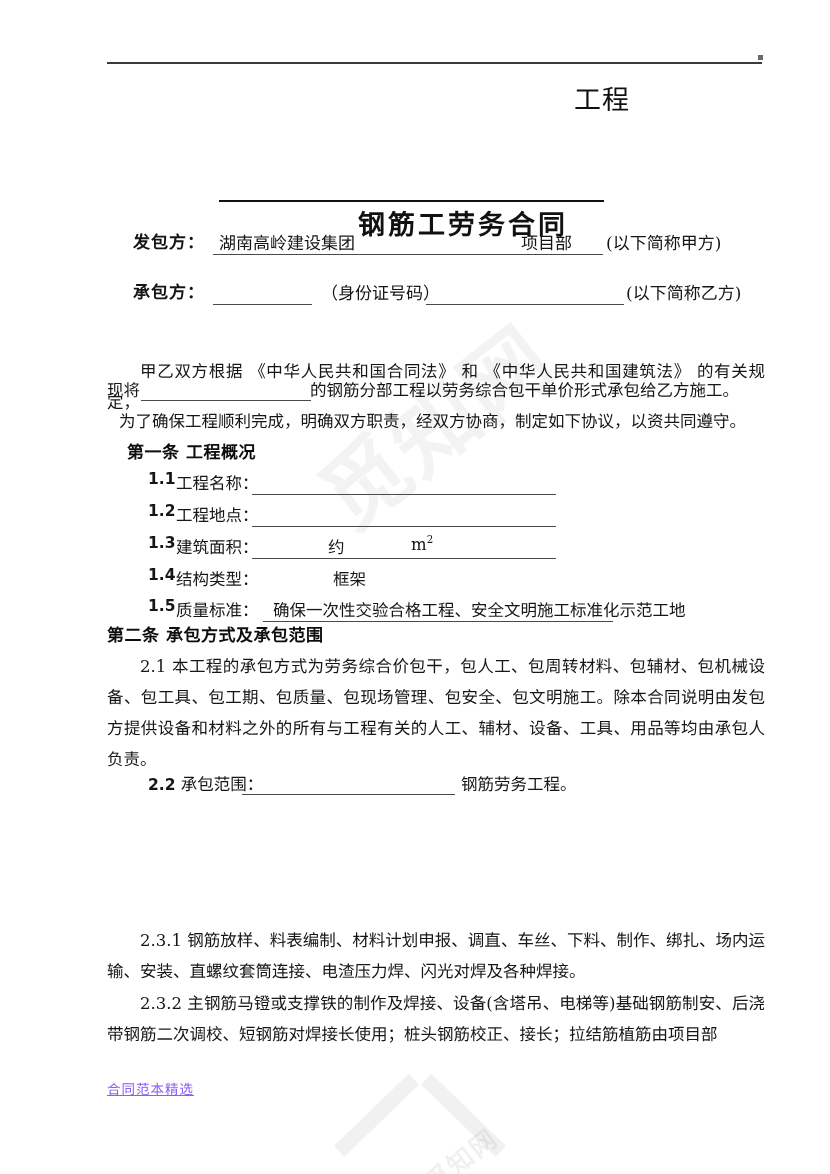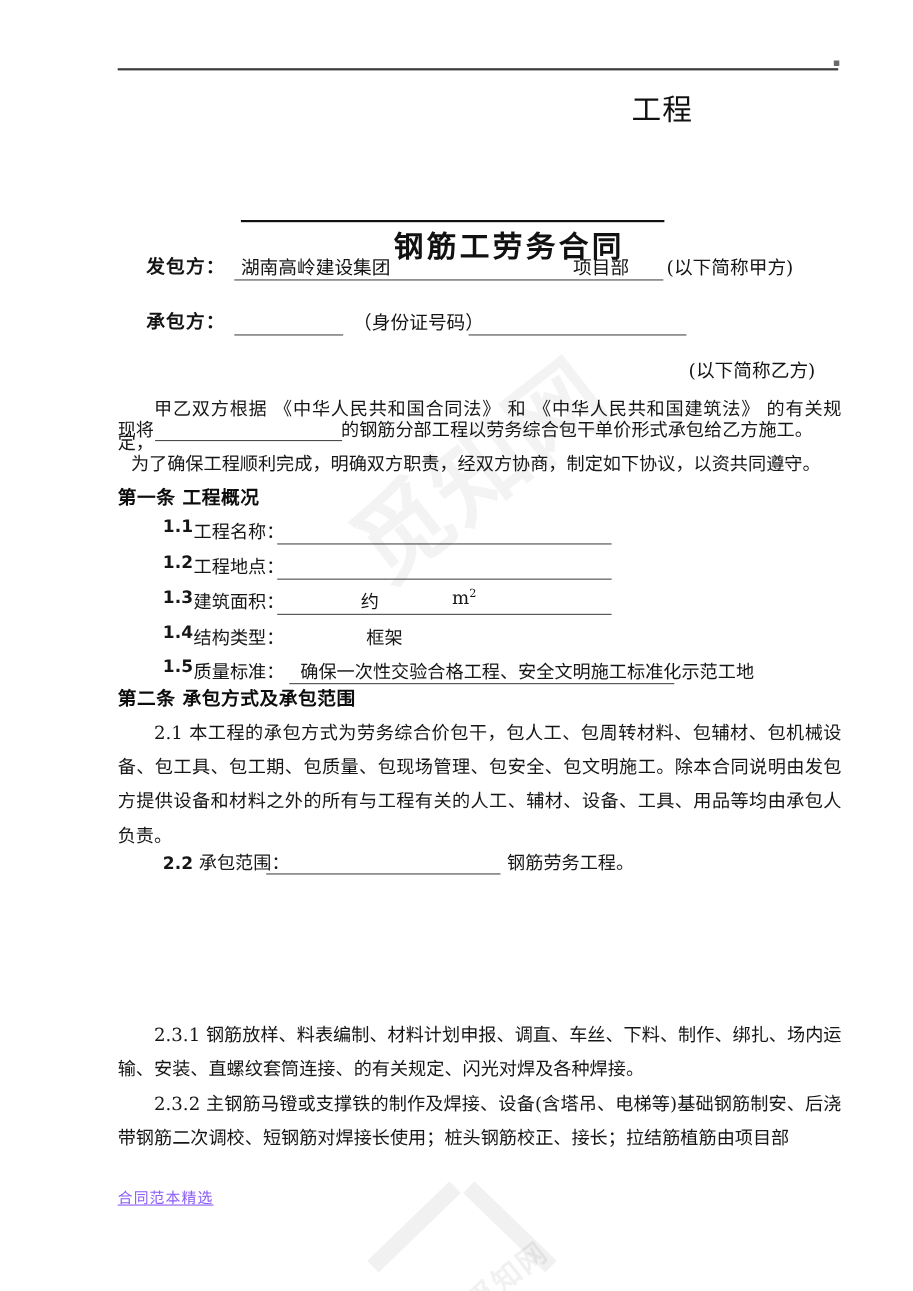--- a/index.html
+++ b/index.html
@@ -159,21 +159,21 @@
   .pa-name { left: 219px; top: 1px; }
   .pa-dept { left: 521px; top: 1px; }
   .pa-rule { left: 213px; top: 26px; width: 390px; }
   .pa-note { left: 606px; top: 1px; }
 
   
   .pb-lbl  { left: 133px; top: 0; }
   .pb-rule1 { left: 213px; top: 26px; width: 99px; }
   .pb-id   { left: 321px; top: 1px; }
   .pb-rule2 { left: 426px; top: 26px; width: 198px; }
-  .pb-note { left: 626px; top: 1px; margin-top: 44px; }
+  .pb-note { left: 626px; top: 1px; }
 
   
   .para {
     position: absolute;
     left: 107px;
     width: 658px;
     font-size: 16.5px;
     line-height: 31px;
     color: #161616;
     text-align: justify;
@@ -192,21 +192,21 @@
 
   
   .art-head {
     position: absolute;
     left: 107px;
     font-size: 17px;
     font-weight: 700;
     letter-spacing: 0.5px;
     color: #0d0d0d;
   }
-  .art1 { top: 438px; }
+  .art1 { top: 438px; margin-left: 20px; }
   .art2 { top: 621px; }
 
   
   .item1 {
     position: absolute;
     font-size: 16.5px;
     color: #161616;
     white-space: nowrap;
   }
   .item1 .num {
@@ -361,18 +361,18 @@
 
   <div class="para p21 indent">2.1 本工程的承包方式为劳务综合价包干，包人工、包周转材料、包辅材、包机械设备、包工具、包工期、包质量、包现场管理、包安全、包文明施工。除本合同说明由发包方提供设备和材料之外的所有与工程有关的人工、辅材、设备、工具、用品等均由承包人负责。</div>
 
   <div class="p22line">
     <span class="num">2.2</span>
     <span>承包范围：</span>
     <span class="tail">钢筋劳务工程。</span>
   </div>
   <span class="ul r22"></span>
 
-  <div class="para p231 indent">2.3.1 钢筋放样、料表编制、材料计划申报、调直、车丝、下料、制作、绑扎、场内运输、安装、直螺纹套筒连接、的有关规定、闪光对焊及各种焊接。</div>
+  <div class="para p231 indent">2.3.1 钢筋放样、料表编制、材料计划申报、调直、车丝、下料、制作、绑扎、场内运输、安装、直螺纹套筒连接、电渣压力焊、闪光对焊及各种焊接。</div>
   <div class="para p232 indent">2.3.2 主钢筋马镫或支撑铁的制作及焊接、设备(含塔吊、电梯等)基础钢筋制安、后浇带钢筋二次调校、短钢筋对焊接长使用；桩头钢筋校正、接长；拉结筋植筋由项目部</div>
 
   <div class="footer">合同范本精选</div>
 
 </div>
 
 </body></html>

